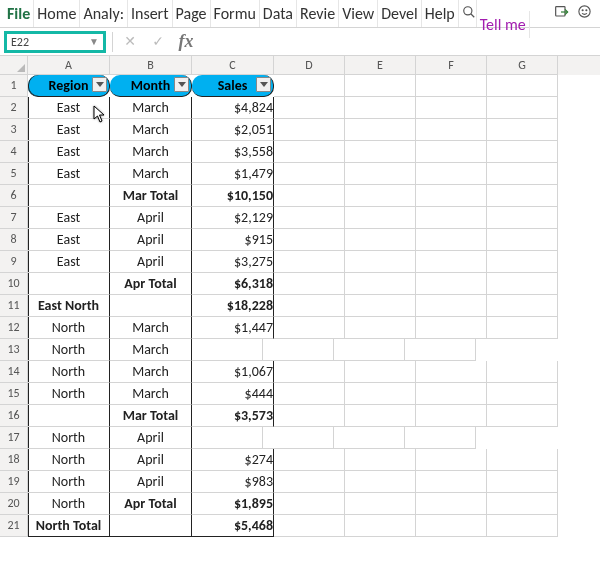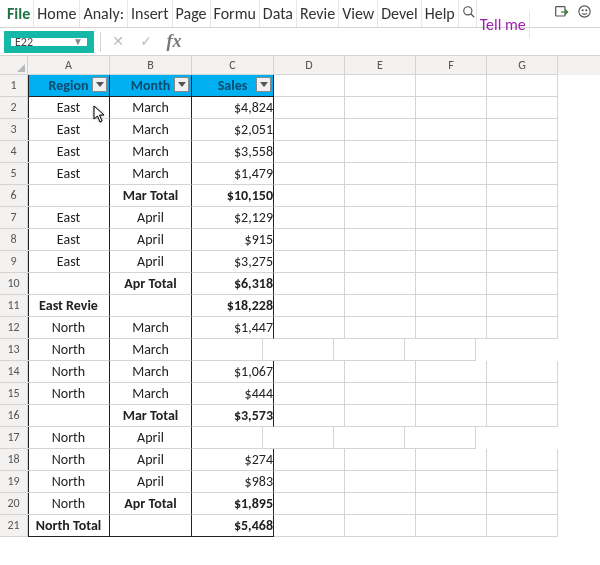--- a/index.html
+++ b/index.html
@@ -43,23 +43,23 @@
   .formula-row {
     display: flex;
     align-items: center;
     height: 28px;
     border-bottom: 1px solid #d4d4d4;
     background: #fff;
     padding: 2px 4px;
     gap: 6px;
   }
   .name-box {
-    width: 90px;
+    width: 102px;
     height: 22px;
-    border: 7px solid #14b8a6;
+    border: 3px solid #14b8a6;
     background: #fff;
     display: flex;
     align-items: center;
     padding: 0 4px;
     font-size: 12px;
     color: #444;
     position: relative;
   }
   .name-box .dd { margin-left:auto; color:#888; font-size:10px; }
   .fb-sep { width:1px; height:20px; background:#d4d4d4; }
@@ -141,25 +141,26 @@
   .cell.narrow { width: 71px; }
 
   
   .data-border-b { border-bottom: 1px solid #222 !important; }
   .data-border-r { border-right: 1px solid #222 !important; }
   .data-border-l { box-shadow: inset 1px 0 0 #222; }
 
   
   .hdr-cell {
     background: #00b0f0;
-    color: #0c4a6e;
+    color: #000000;
     font-weight: 700;
     position: relative;
     border-bottom: 1px solid #222 !important;
     border-right: 1px solid #222 !important;
+    border-radius: 10px;
   }
   .hdr-cell .filter-btn {
     position: absolute;
     right: 2px;
     top: 2px;
     width: 15px;
     height: 15px;
     background: #f0f0f0;
     border: 1px solid #888;
     border-radius: 1px;
@@ -349,21 +350,21 @@
         <div class="cell data-border-r data-border-l bold"></div>
         <div class="cell data-border-r bold">Apr Total</div>
         <div class="cell data-border-r right bold">$6,318</div>
         <div class="cell narrow"></div>
         <div class="cell narrow"></div>
         <div class="cell narrow"></div>
         <div class="cell narrow"></div>
       </div>
       <div class="row">
         <div class="row-h">11</div>
-        <div class="cell data-border-r data-border-l bold">East Revie</div>
+        <div class="cell data-border-r data-border-l bold">East North</div>
         <div class="cell data-border-r bold"></div>
         <div class="cell data-border-r right bold">$18,228</div>
         <div class="cell narrow"></div>
         <div class="cell narrow"></div>
         <div class="cell narrow"></div>
         <div class="cell narrow"></div>
       </div>
       <div class="row">
         <div class="row-h">12</div>
         <div class="cell data-border-r data-border-l">North</div>

